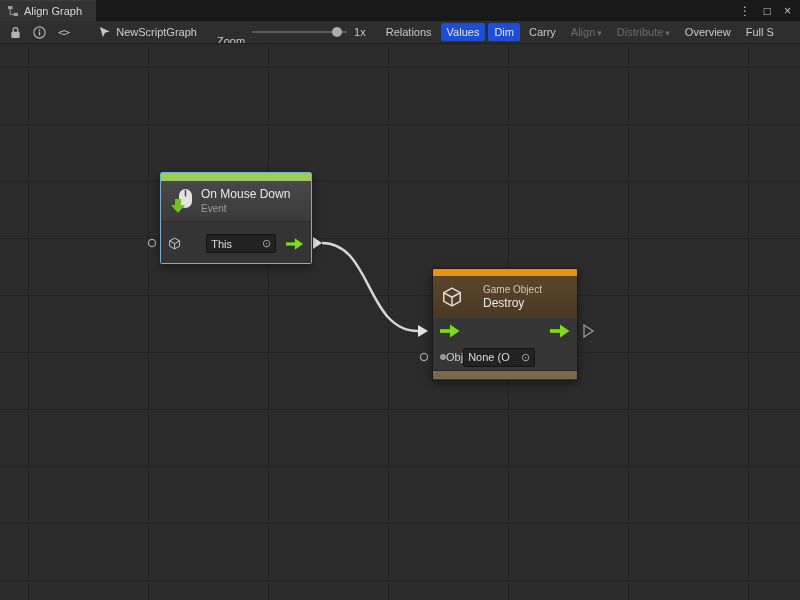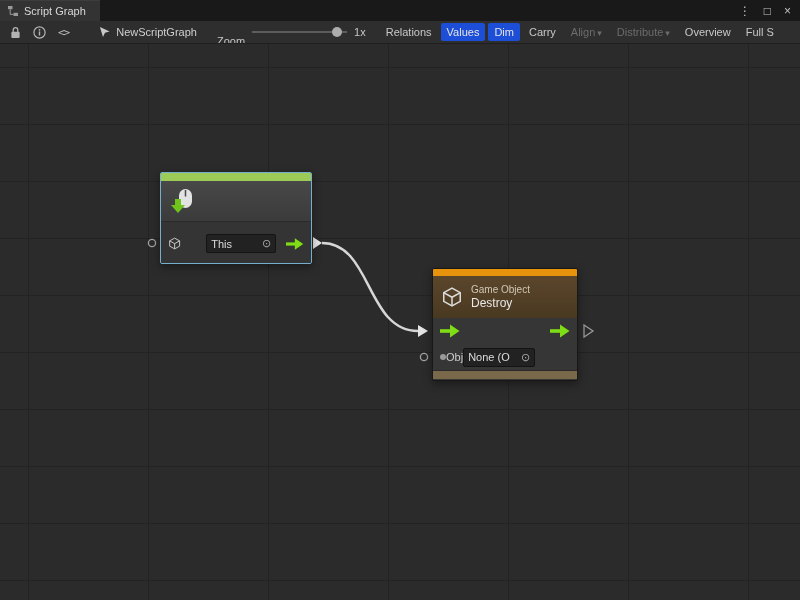--- a/index.html
+++ b/index.html
@@ -62,21 +62,21 @@
   .node.selected { border-color:#74AFCE; }
   .event-node { left:160px; top:128px; width:152px; height:92px; }
   .destroy-node { left:432px; top:224px; width:146px; height:113px; }
 
   .strip { height:8px; }
   .event-node .strip { background:#9CCB57; }
   .destroy-node .strip { height:7px; background:#E8930C; }
 
   .node-header { display:flex; align-items:center; gap:6px; padding:4px 8px; background:linear-gradient(#484848,#3B3B3B); }
   .event-node .node-header { height:40px; }
-  .destroy-node .node-header { height:42px; background:linear-gradient(#5B462B,#493921); gap:8px; }
+  .destroy-node .node-header { height:42px; background:linear-gradient(#5B462B,#493921); gap:20px; }
   .node-title { font-size:12px; color:#E8E8E8; line-height:1.2; }
   .node-sub { font-size:10px; color:#9C9C9C; line-height:1.2; margin-top:1px; }
   .node-cat { font-size:10px; color:#D0C7B5; line-height:1.2; }
 
   .port-row { display:flex; align-items:center; gap:5px; padding:0 7px; height:44px; background:#343434; border-top:1px solid #2A2A2A; }
   .flow-row { display:flex; align-items:center; justify-content:space-between; padding:0 7px; height:26px; background:#363636; }
   .param-row { display:flex; align-items:center; gap:0; padding:0 7px; height:26px; background:#363636; }
   .bottom-strip { height:9px; background:#79694A; border-top:1px solid #2A2A2A; }
 
   .field {
@@ -96,21 +96,21 @@
 
 <div class="app">
 
   <div class="titlebar">
     <div class="tab">
       <svg width="12" height="12" viewBox="0 0 12 12">
         <rect x="1" y="1" width="4.5" height="3.2" fill="#9A9A9A"></rect>
         <rect x="6.5" y="7.8" width="4.5" height="3.2" fill="#9A9A9A"></rect>
         <path d="M3.2 4.2 V9.4 H6.5" stroke="#9A9A9A" fill="none" stroke-width="1"></path>
       </svg>
-      <span>Script Graph</span>
+      <span>Align Graph</span>
     </div>
     <div class="titlebar-rest"></div>
     <div class="win-controls">
       <span>⋮</span>
       <span>□</span>
       <span>×</span>
     </div>
   </div>
 
   <div class="toolbar">
@@ -171,20 +171,24 @@
     </svg>
 
     <div class="node event-node selected">
       <div class="strip"></div>
       <div class="node-header">
         <svg width="26" height="26" viewBox="0 0 26 26">
           <rect x="10" y="1" width="13" height="19" rx="6.5" fill="#E2E2E2"></rect>
           <line x1="16.5" y1="2" x2="16.5" y2="8.5" stroke="#4A4A4A" stroke-width="1.5"></line>
           <polygon points="6,11 12,11 12,17 16,17 9,25 2,17 6,17" fill="#6FC41C"></polygon>
         </svg>
+        <div>
+          <div class="node-title">On Mouse Down</div>
+          <div class="node-sub">Event</div>
+        </div>
       </div>
       <div class="port-row">
         <svg width="15" height="15" viewBox="0 0 16 16">
           <path d="M8 1.5 L14 4.8 V11.2 L8 14.5 L2 11.2 V4.8 Z" fill="none" stroke="#C6C6C6" stroke-width="1.2"></path>
           <path d="M2 4.8 L8 8.2 L14 4.8 M8 8.2 V14.5" fill="none" stroke="#C6C6C6" stroke-width="1.2"></path>
         </svg>
         <span class="field field-this">
           <span>This</span>
           <span class="target">⊙</span>
         </span>

